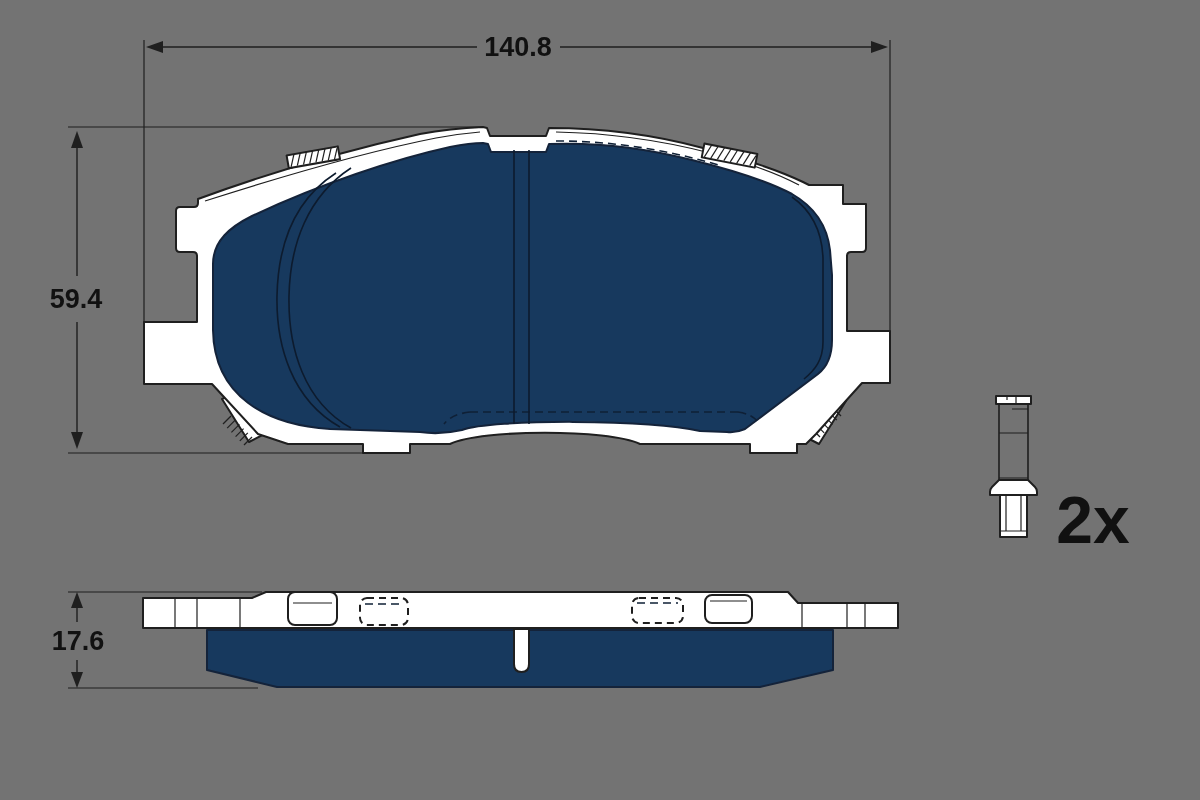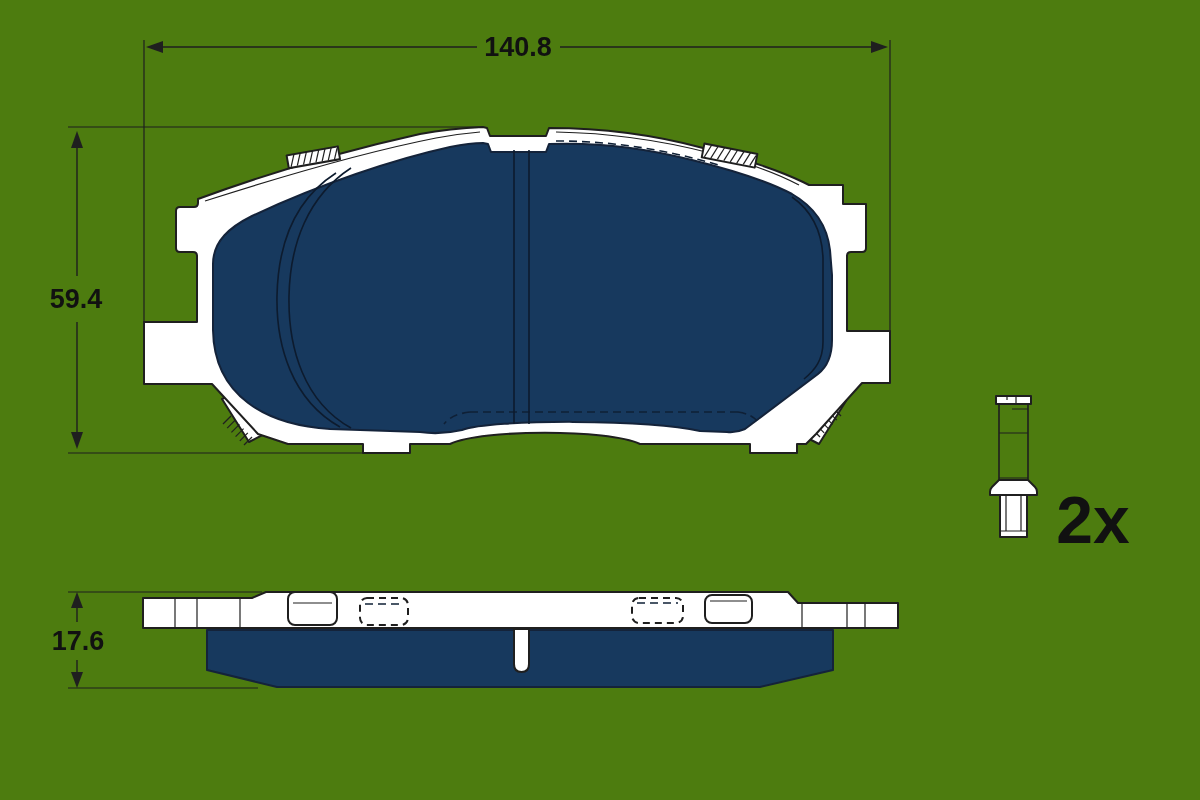--- a/index.html
+++ b/index.html
@@ -1,16 +1,16 @@
 <!DOCTYPE html>
 <html><head>
 <meta charset="utf-8">
 <style>
   html,body{margin:0;padding:0;background:#ffffff;}
-  .stage{position:relative;width:1200px;height:800px;background:#4d7c0f;overflow:hidden;
+  .stage{position:relative;width:1200px;height:800px;background:#737373;overflow:hidden;
          font-family:"Liberation Sans",sans-serif;}
   svg{position:absolute;left:0;top:0;}
   .plate{fill:#ffffff;stroke:#1f1f1f;stroke-width:2;stroke-linejoin:round;}
   .blue{fill:#17395E;stroke:#14233a;stroke-width:2;stroke-linejoin:round;}
   .thin{fill:none;stroke:#1f1f1f;stroke-width:1.2;}
   .med{fill:none;stroke:#1f1f1f;stroke-width:1.6;}
   .groove{fill:none;stroke:#0d1b2e;stroke-width:1.6;}
   .dashed{fill:none;stroke:#0f2036;stroke-width:1.6;stroke-dasharray:8 5;}
   .dashline{fill:none;stroke:#1f1f1f;stroke-width:2;stroke-dasharray:7 5;}
   .dim{fill:none;stroke:#1f1f1f;stroke-width:1.4;}

